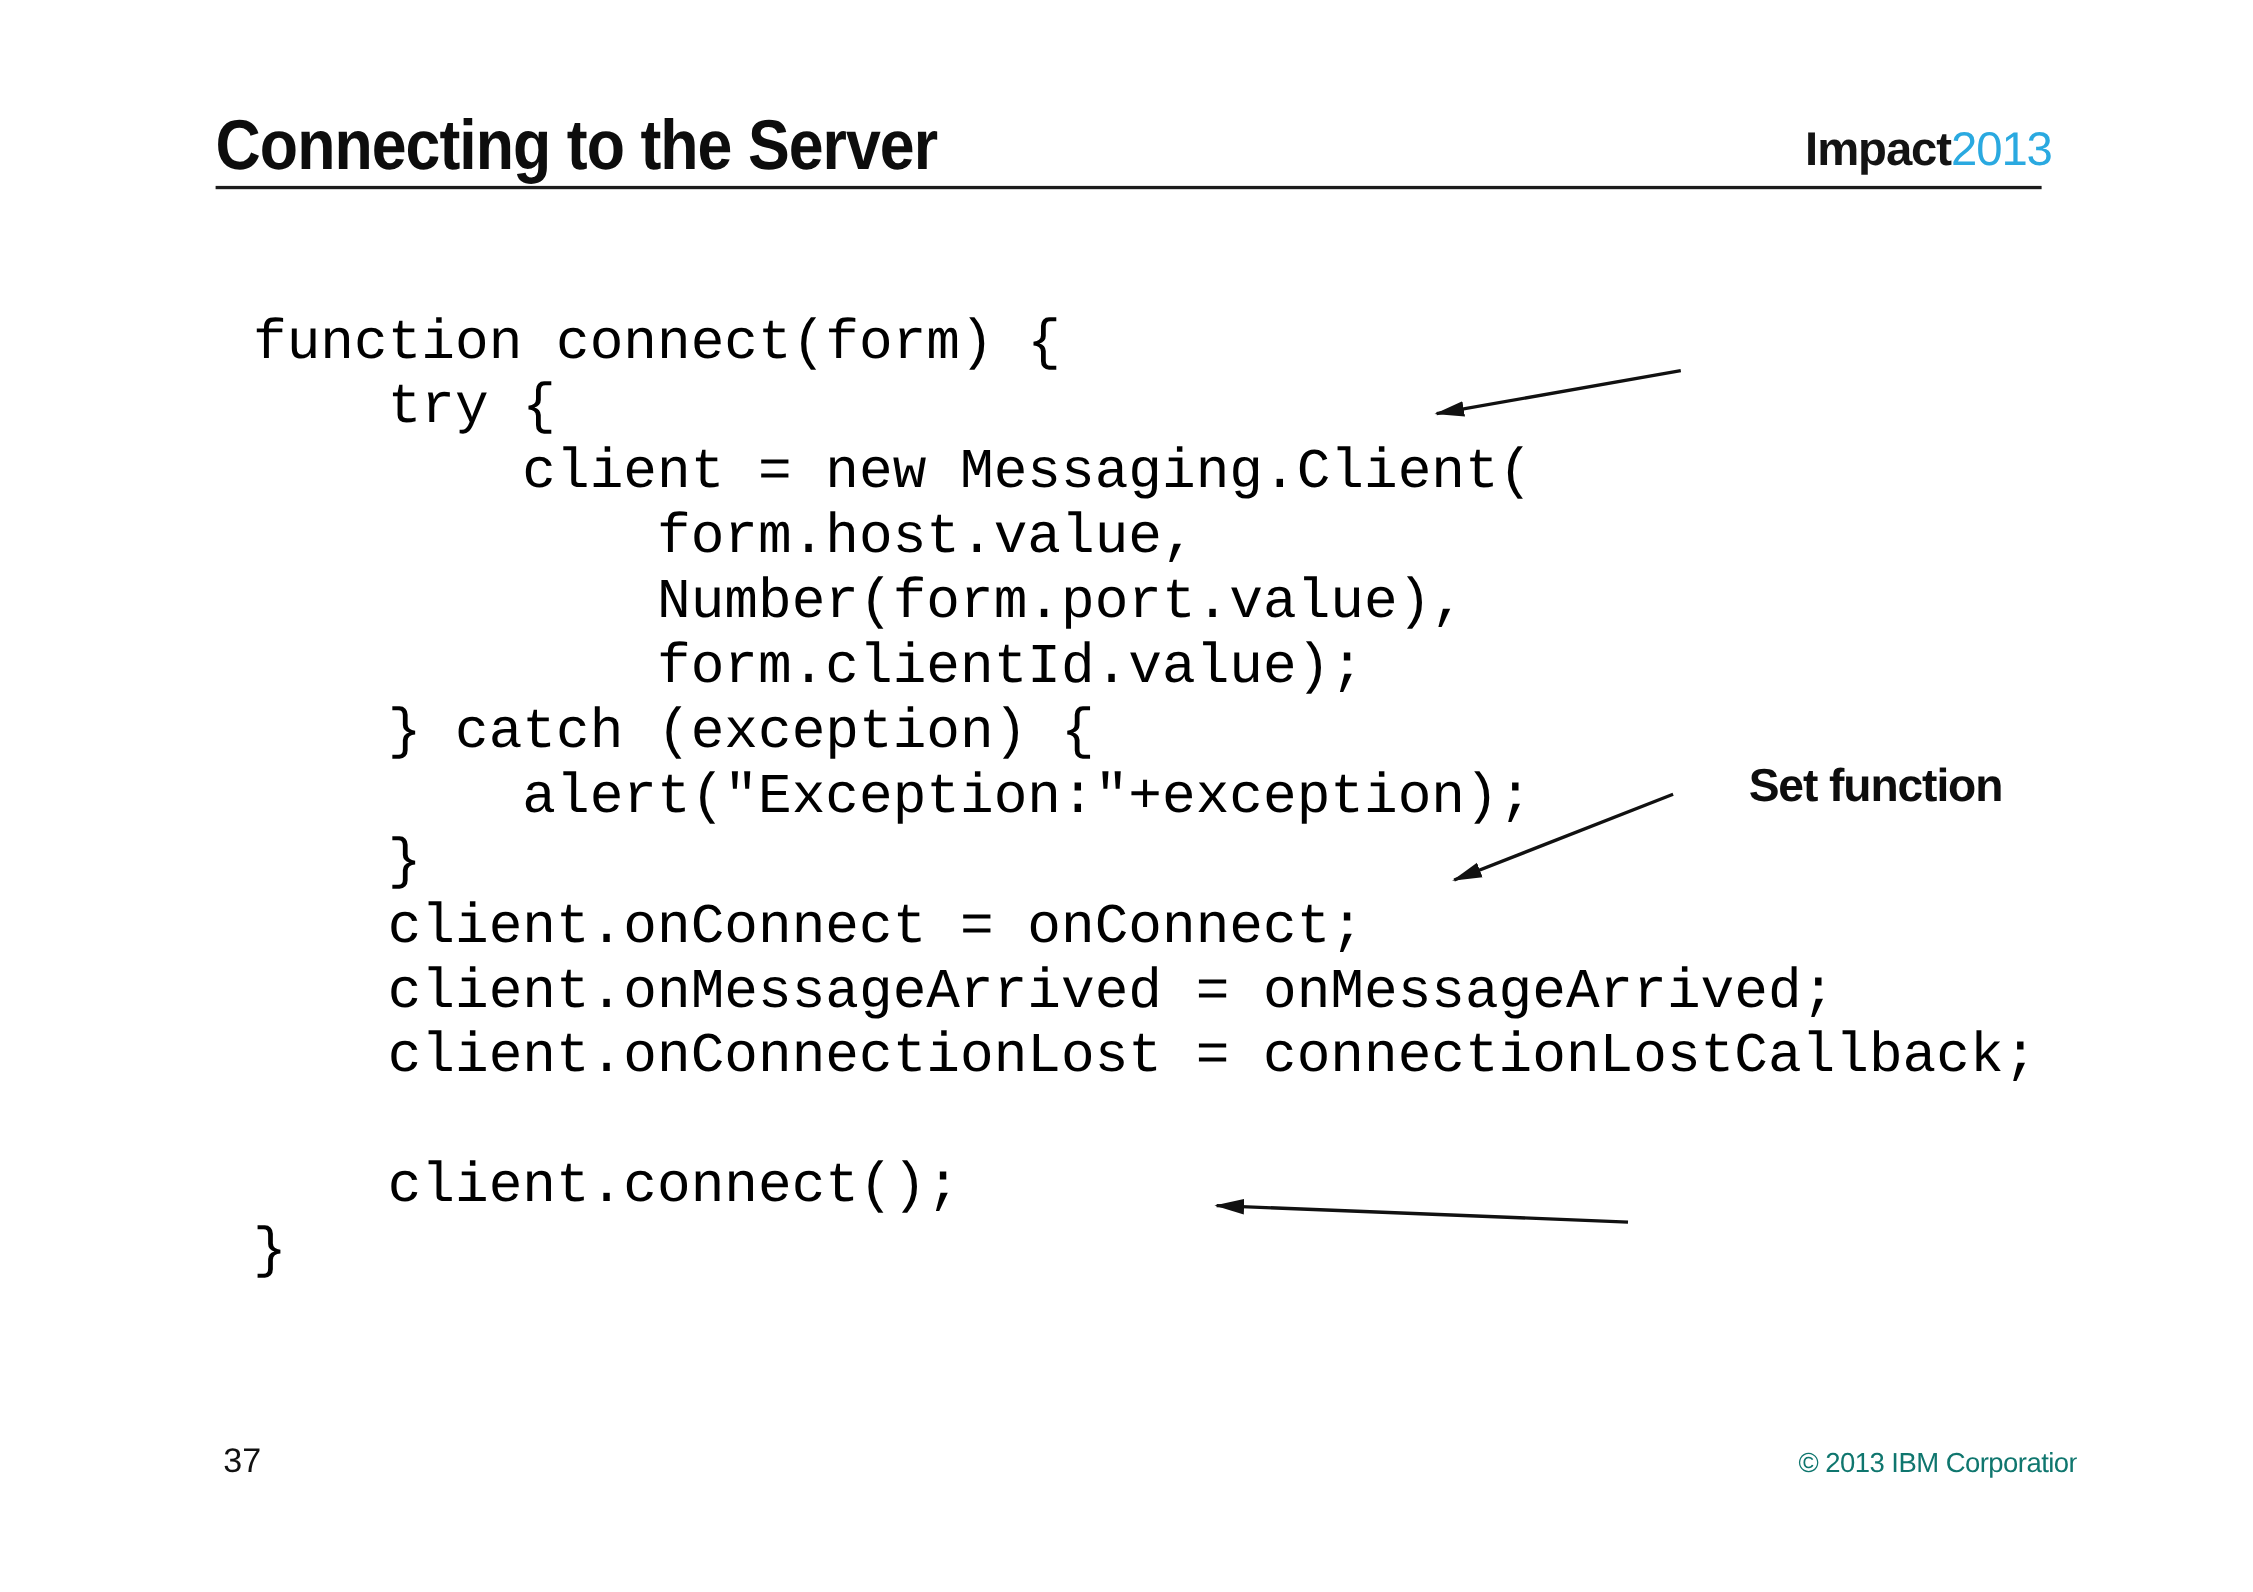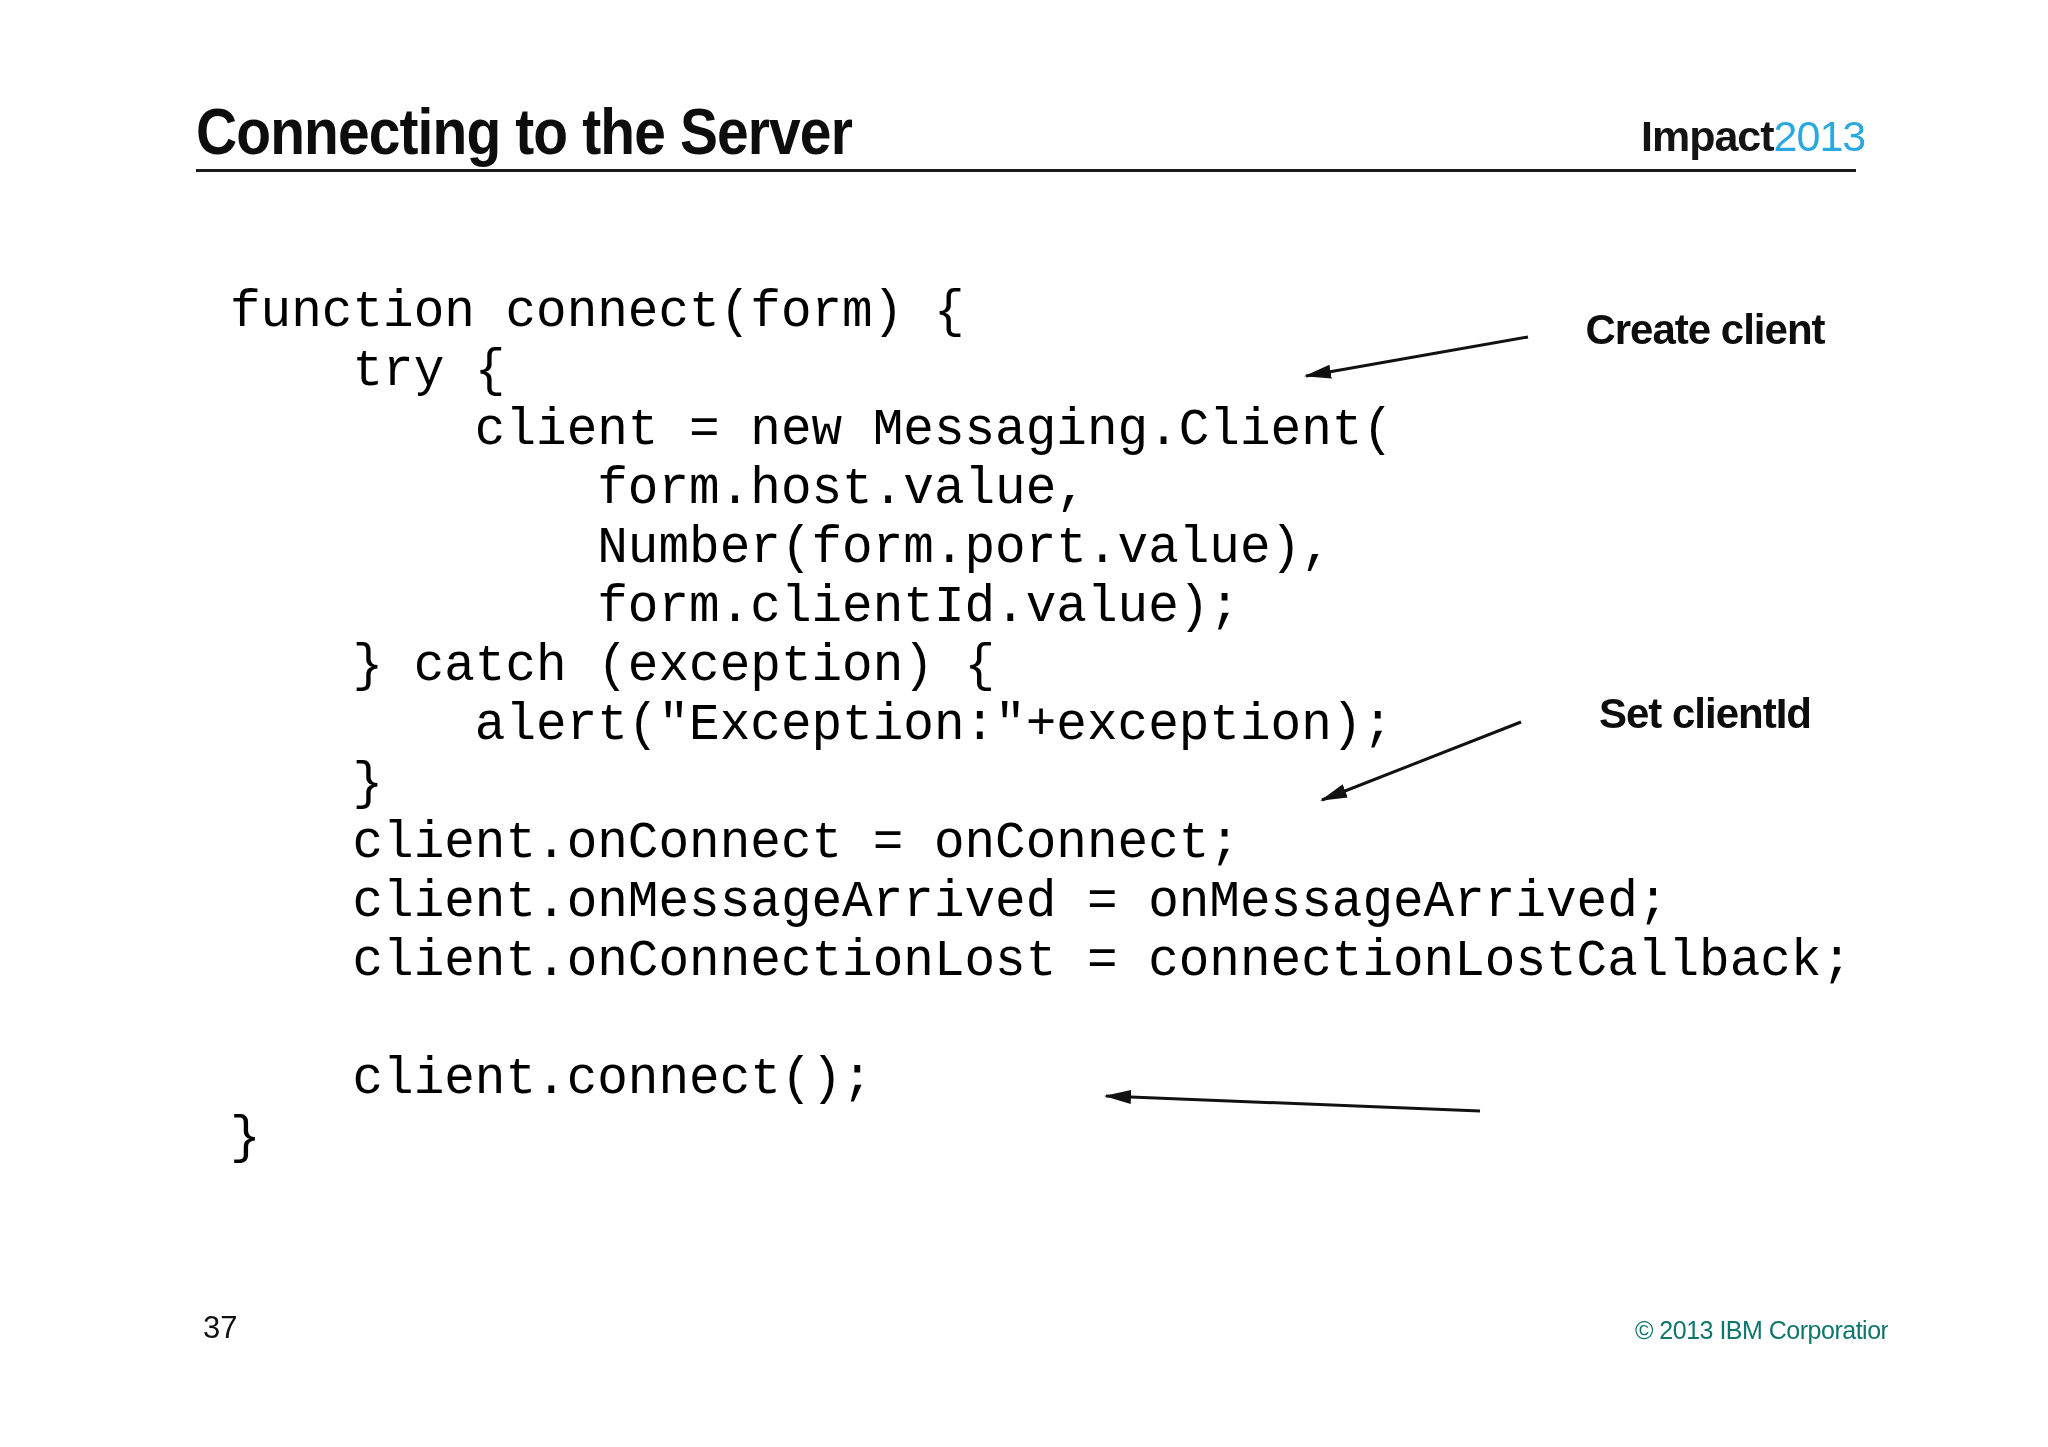--- a/index.html
+++ b/index.html
@@ -137,23 +137,22 @@
     <defs>
       <marker id="arrowhead" markerUnits="userSpaceOnUse" markerWidth="28" markerHeight="20" refX="25" refY="10" orient="auto">
         <polygon points="0,3 27,10 0,17" fill="#111111"></polygon>
       </marker>
     </defs>
     <line x1="1528" y1="337" x2="1306" y2="376" stroke="#111111" stroke-width="3" marker-end="url(#arrowhead)"></line>
     <line x1="1521" y1="722" x2="1322" y2="800" stroke="#111111" stroke-width="3" marker-end="url(#arrowhead)"></line>
     <line x1="1480" y1="1111" x2="1106" y2="1096" stroke="#111111" stroke-width="3" marker-end="url(#arrowhead)"></line>
   </svg>
 
-  <div class="annotation create-client">Create client</div>
 
-  <div class="annotation set-callbacks">Set clientId</div>
+  <div class="annotation set-callbacks">Set function</div>
 
   <div class="annotation connect-server">
   </div>
 
   <div class="footer-page-number">37</div>
 
   <div class="footer-copyright">© 2013 IBM Corporation</div>
 
 </div>
 

